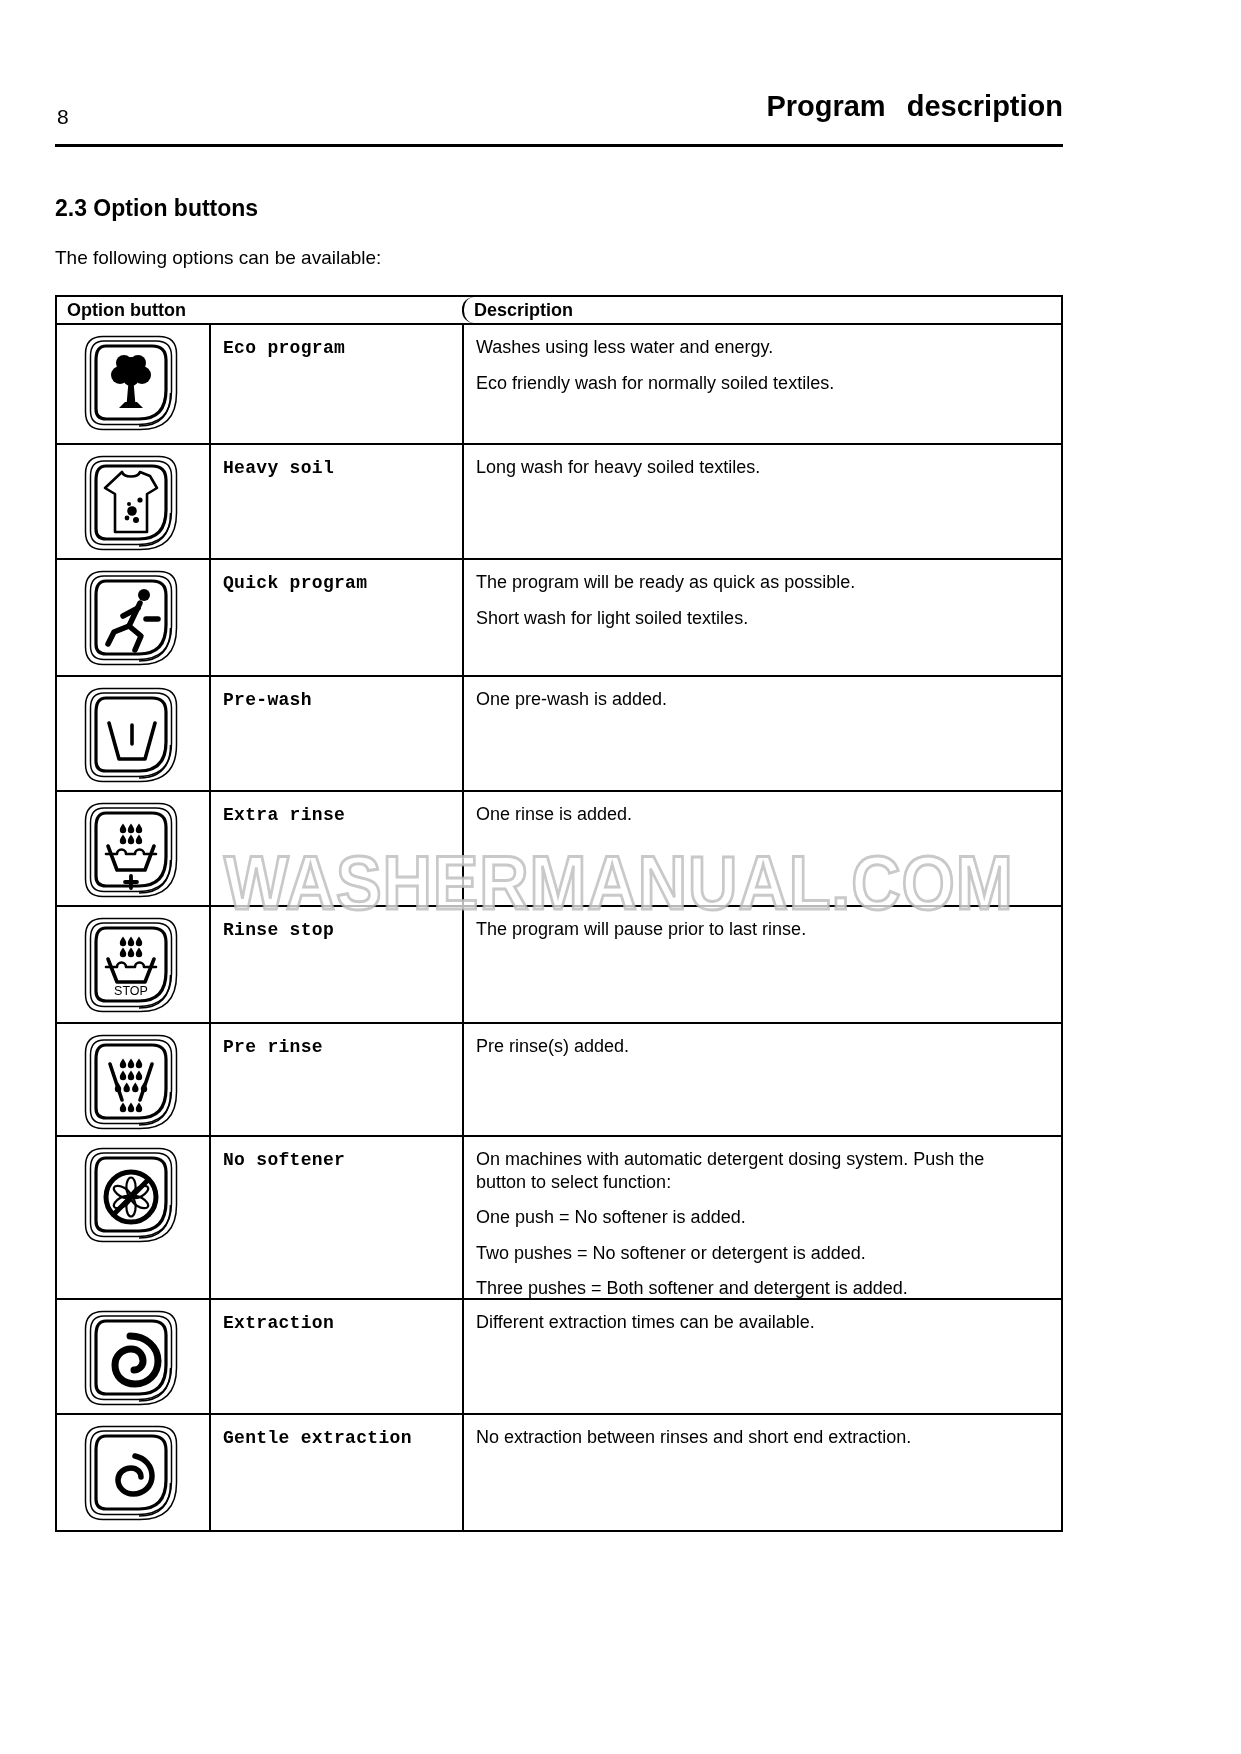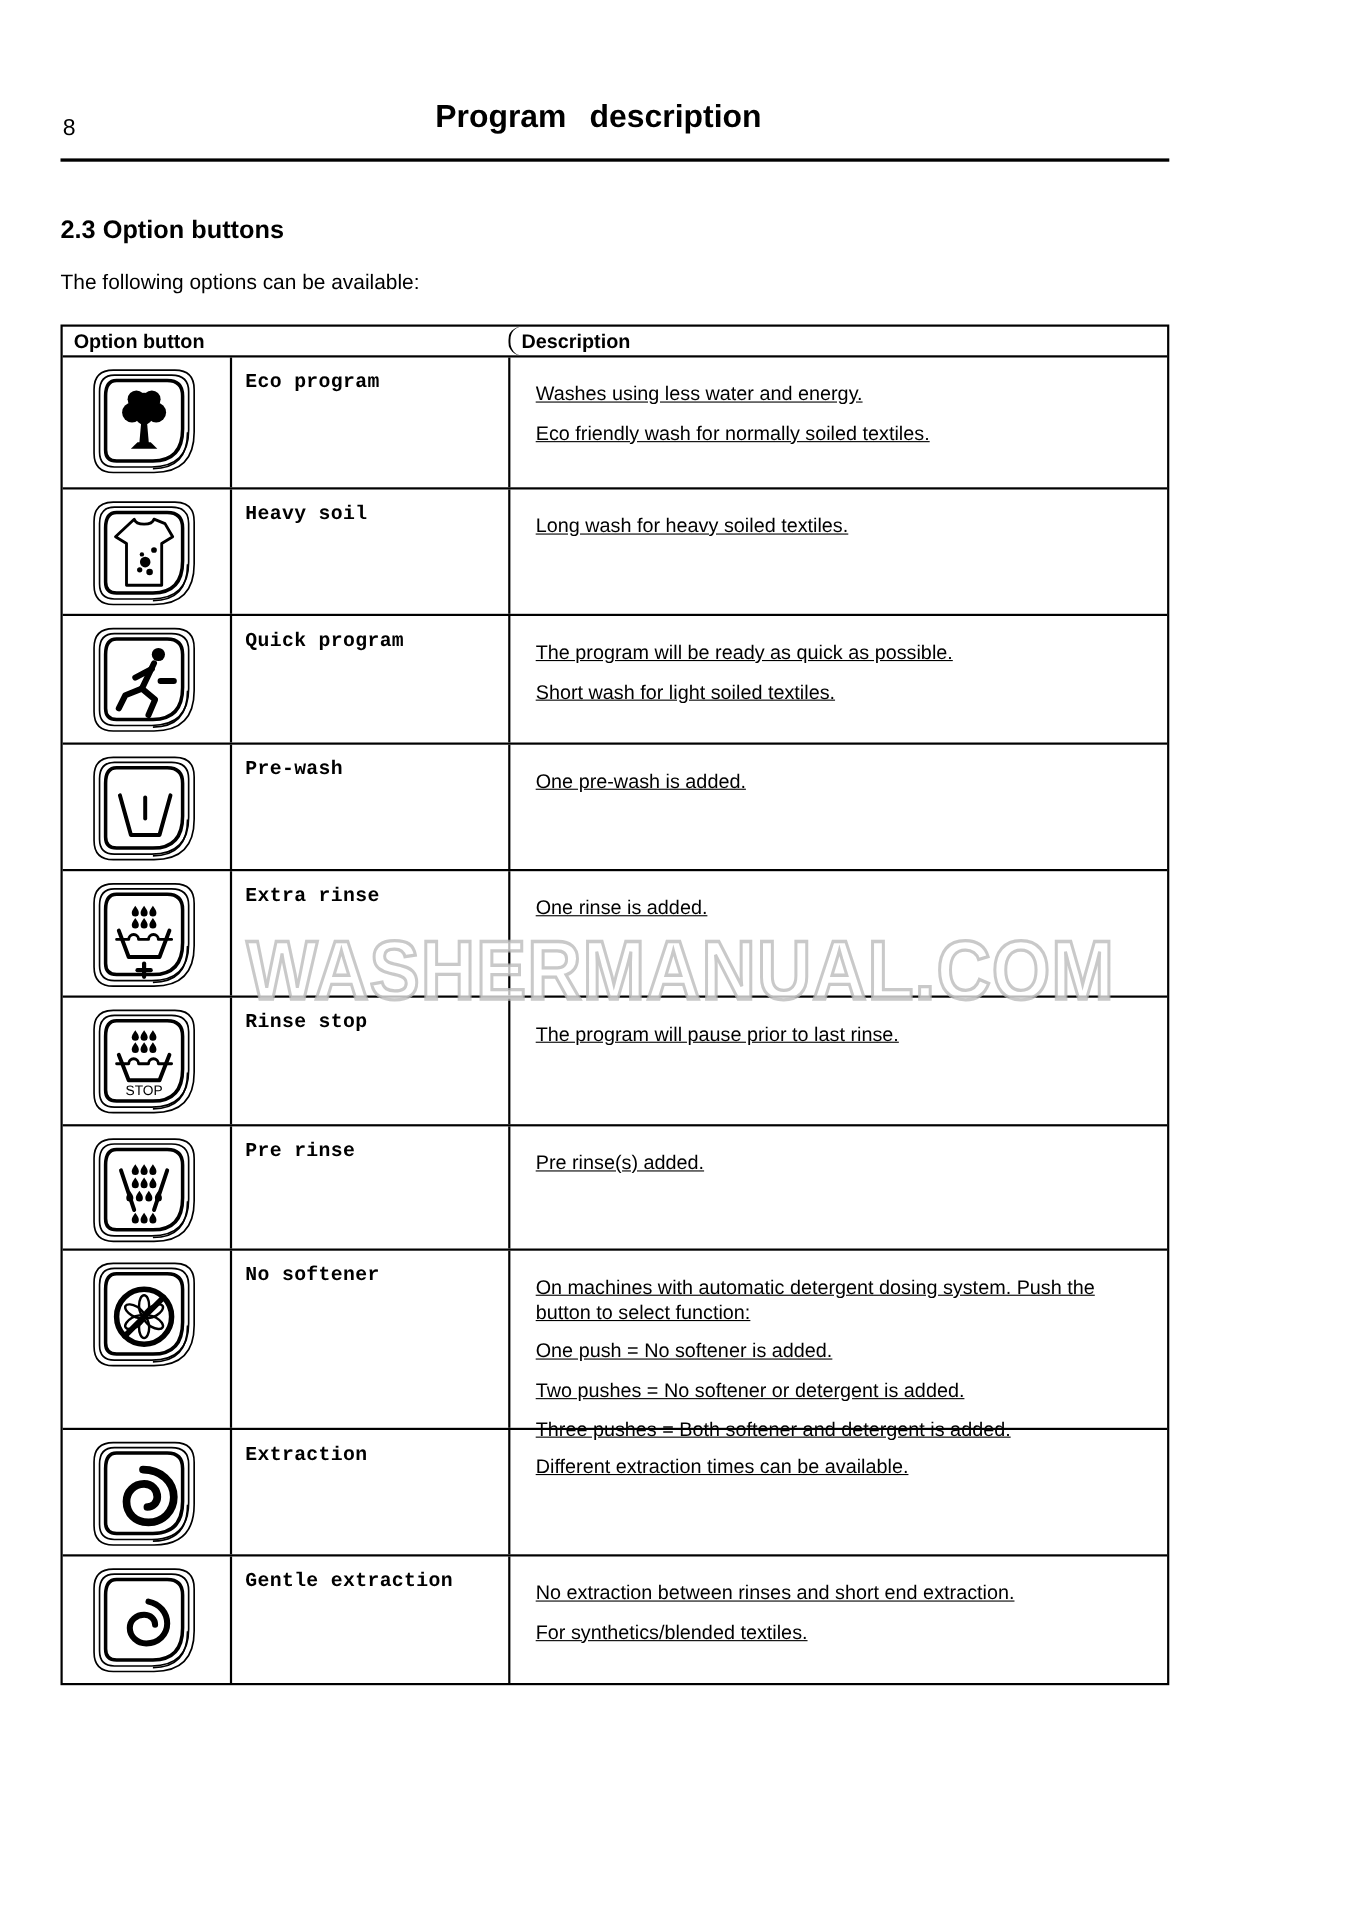--- a/index.html
+++ b/index.html
@@ -2,22 +2,22 @@
 <html><head>
 <meta charset="utf-8">
 <style>
   html,body { margin:0; padding:0; background:#ffffff; }
   .page {
     position:relative; width:1241px; height:1754px; background:#fff;
     font-family:"Liberation Sans", sans-serif; color:#000; overflow:hidden;
   }
   .pagenum { position:absolute; left:57px; top:105px; font-size:21px; }
   .title {
-    position:absolute; left:40px; top:90px; width:1008px; margin:0;
-    text-align:center; font-size:29px; font-weight:bold; word-spacing:13px;
+    position:absolute; left:55px; top:90px; width:1008px; margin:0;
+    text-align:right; font-size:29px; font-weight:bold; word-spacing:13px;
   }
   .rule { position:absolute; left:55px; top:144px; width:1008px; height:3px; background:#000; }
   .section { position:absolute; left:55px; top:195px; margin:0; font-size:23px; font-weight:bold; }
   .intro { position:absolute; left:55px; top:247px; margin:0; font-size:19px; }
 
   .table {
     position:absolute; left:55px; top:295px; width:1008px;
     border:2px solid #000; box-sizing:border-box;
   }
   .thead { display:flex; height:28px; border-bottom:2px solid #000; box-sizing:border-box; }
@@ -37,21 +37,21 @@
 
   .icon-cell { width:152px; position:relative; box-sizing:border-box; }
   .label-cell {
     width:253px; border-left:2px solid #000; box-sizing:border-box;
     padding:13px 0 0 12px;
   }
   .desc-cell {
     flex:1; border-left:2px solid #000; box-sizing:border-box;
     padding:11px 30px 0 12px; font-size:18px; line-height:1.25;
   }
-  .desc-cell p { margin:11px;text-decoration:underline; }
+  .desc-cell p { margin:0; }
   .desc-cell p + p { margin-top:13px; }
   .opt-label {
     font-family:"Liberation Mono","DejaVu Sans Mono",monospace;
     font-weight:bold; font-size:18px; letter-spacing:0.3px; white-space:nowrap;
   }
 
   .btn-icon { position:absolute; left:27px; top:10px; display:block; }
   .btn-icon svg { display:block; }
   .frame { fill:none; stroke:#000; stroke-width:1.5; }
   .frame-thick { fill:none; stroke:#000; stroke-width:3.2; }
@@ -349,20 +349,19 @@
                 <path class="frame-thick" d="M22,11 H68 Q82,11 82,25 V55 Q82,84 55,84 H22 Q12,84 12,74 V25 Q12,11 22,11 Z"></path>
                 <path class="pic" stroke-width="5.5" d="M51,31 C61,33 68,41 68,51 C68,61 60,69 49,69 C41,69 34,63 34,55 C34,48 40,43 47,43 C53,43 57,47 57,52"></path>
               </svg>
             </span>
     </div>
     <div class="cell label-cell">
       <span class="opt-label">Gentle extraction</span>
     </div>
     <div class="cell desc-cell">
             <p>No extraction between rinses and short end extraction.</p>
-            <p>For synthetics/blended textiles.</p>
           </div>
   </div>
 </div>
   </div>
 
   <div class="watermark">WASHERMANUAL.COM</div>
 </div>
 
 </body></html>

